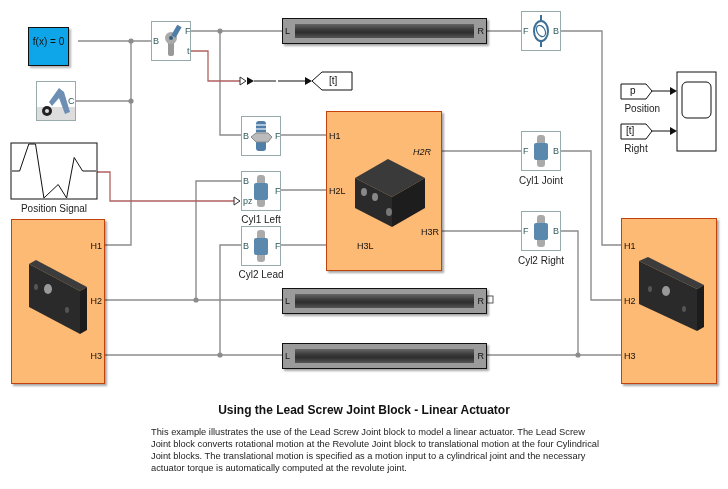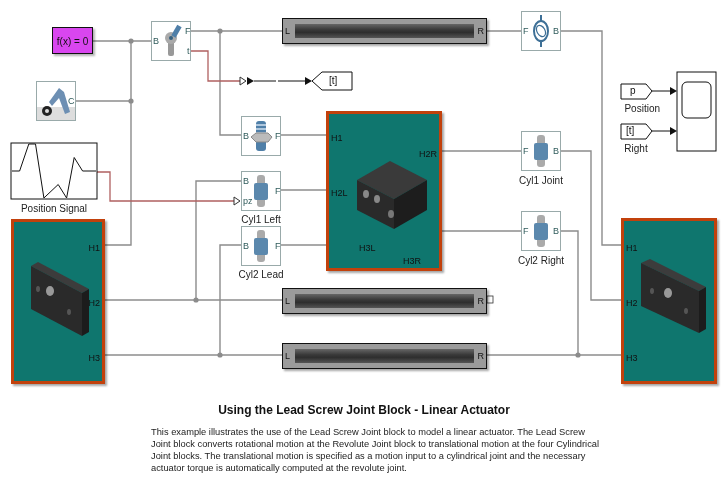--- a/index.html
+++ b/index.html
@@ -3,21 +3,21 @@
 <meta charset="utf-8">
 <style>
   html,body{margin:0;padding:0;background:#fff;}
   body{width:728px;height:489px;position:relative;overflow:hidden;font-family:"Liberation Sans",sans-serif;}
   #canvas{position:absolute;left:0;top:0;width:728px;height:489px;}
   .abs{position:absolute;}
   .port{position:absolute;font-size:9px;color:#2f5b5b;font-family:"Liberation Sans",sans-serif;line-height:10px;}
   .portd{position:absolute;font-size:9px;color:#111;font-family:"Liberation Sans",sans-serif;line-height:10px;}
   .lbl{position:absolute;font-size:10px;color:#222;text-align:center;white-space:nowrap;}
   .jblock{position:absolute;border:1px solid #9aa;background:#fff;box-sizing:border-box;}
-  .sub{position:absolute;background:#0f766e;border:3px solid #c2410c;box-sizing:border-box;box-shadow:2px 2px 2px rgba(0,0,0,0.35);}
+  .sub{position:absolute;background:#fdba74;border:1px solid #c2410c;box-sizing:border-box;box-shadow:2px 2px 2px rgba(0,0,0,0.35);}
   .rail{position:absolute;background:#9b9b9b;border:1px solid #111;box-sizing:border-box;box-shadow:2px 2px 2px rgba(0,0,0,0.35);}
   .rail .bar{position:absolute;left:12px;right:12px;top:5px;bottom:5px;background:linear-gradient(#666,#3a3a3a 40%,#2e2e2e 60%,#555);}
   #title{position:absolute;left:0;width:728px;top:403px;text-align:center;font-weight:bold;font-size:12px;color:#111;}
   #desc{position:absolute;left:151px;top:426px;width:450px;font-size:9.3px;line-height:12px;color:#222;}
 </style>
 </head>
 <body>
 
 <svg id="canvas" width="728" height="489" viewBox="0 0 728 489">
   <g fill="none" stroke="#8c8c8c" stroke-width="1.4">
@@ -83,21 +83,21 @@
 
   <rect x="677" y="72" width="39" height="79" fill="#fff" stroke="#111"></rect>
   <rect x="682" y="82" width="29" height="36" rx="5" fill="#fff" stroke="#111"></rect>
 
   <rect x="11" y="143" width="86" height="56" fill="#fff" stroke="#111"></rect>
   <polyline id="waveform" fill="none" stroke="#111" stroke-width="1" points="12.0,171.0 19.6,171.0 28.8,144.0 35.5,144.0 43.9,198.0 58.2,184.5 66.6,198.0 74.2,157.5 82.6,171.0 96.0,171.0"></polyline>
 
   <rect x="487" y="296" width="6" height="7" fill="#fff" stroke="#333" stroke-width="0.8"></rect>
 </svg>
 
-<div class="abs" style="left:52px;top:27px;width:41px;height:27px;border:1px solid #111;background:#d946ef;box-shadow:2px 2px 2px rgba(0,0,0,0.3);box-sizing:border-box;">
+<div class="abs" style="left:28px;top:27px;width:41px;height:39px;border:1px solid #111;background:#0ea5e9;box-shadow:2px 2px 2px rgba(0,0,0,0.3);box-sizing:border-box;">
   <div style="font-size:10px;text-align:center;line-height:27px;color:#111;">f(x) = 0</div>
 </div>
 
 <div class="jblock" style="left:36px;top:81px;width:40px;height:40px;background:linear-gradient(#fff 65%,#ddd 65%);">
   <svg width="38" height="38">
     <path d="M12 20 L22 6 L27 10 L33 30 L28 32 L22 16 L15 24Z" fill="#6d8fb3"></path>
     <circle cx="10" cy="29" r="5" fill="#222"></circle>
     <circle cx="10" cy="29" r="2" fill="#ddd"></circle>
   </svg>
   <span class="port" style="left:31px;top:14px;">C</span>
@@ -171,22 +171,22 @@
     <polygon points="28,66 61,47 98,66 65,85" fill="#3a3a3a"></polygon>
     <polygon points="28,66 65,85 65,115 28,96" fill="#2a2a2a"></polygon>
     <polygon points="65,85 98,66 98,96 65,115" fill="#1d1d1d"></polygon>
     <ellipse cx="37" cy="80" rx="3" ry="4" fill="#888"></ellipse>
     <ellipse cx="48" cy="85" rx="3" ry="4" fill="#888"></ellipse>
     <ellipse cx="62" cy="100" rx="3" ry="4" fill="#777"></ellipse>
   </svg>
   <span class="portd" style="left:2px;top:19px;">H1</span>
   <span class="portd" style="left:2px;top:74px;">H2L</span>
   <span class="portd" style="left:2px;top:129px;padding-left:28px;">H3L</span>
-  <span class="portd" style="right:2px;top:35px;">H2R</span>
-  <span class="portd" style="right:18px;top:115px;margin-top:27px;">H3R</span>
+  <span class="portd" style="right:10px;top:35px;font-style:italic;">H2R</span>
+  <span class="portd" style="right:2px;top:115px;">H3R</span>
 </div>
 
 <div class="jblock" style="left:521px;top:131px;width:40px;height:40px;">
   <svg width="38" height="38">
     <rect x="15" y="3" width="8" height="32" rx="3" fill="#aaa"></rect>
     <rect x="12" y="11" width="14" height="17" rx="2" fill="#5b88ad"></rect>
   </svg>
   <span class="port" style="left:1px;top:14px;">F</span>
   <span class="port" style="left:31px;top:14px;">B</span>
 </div>

